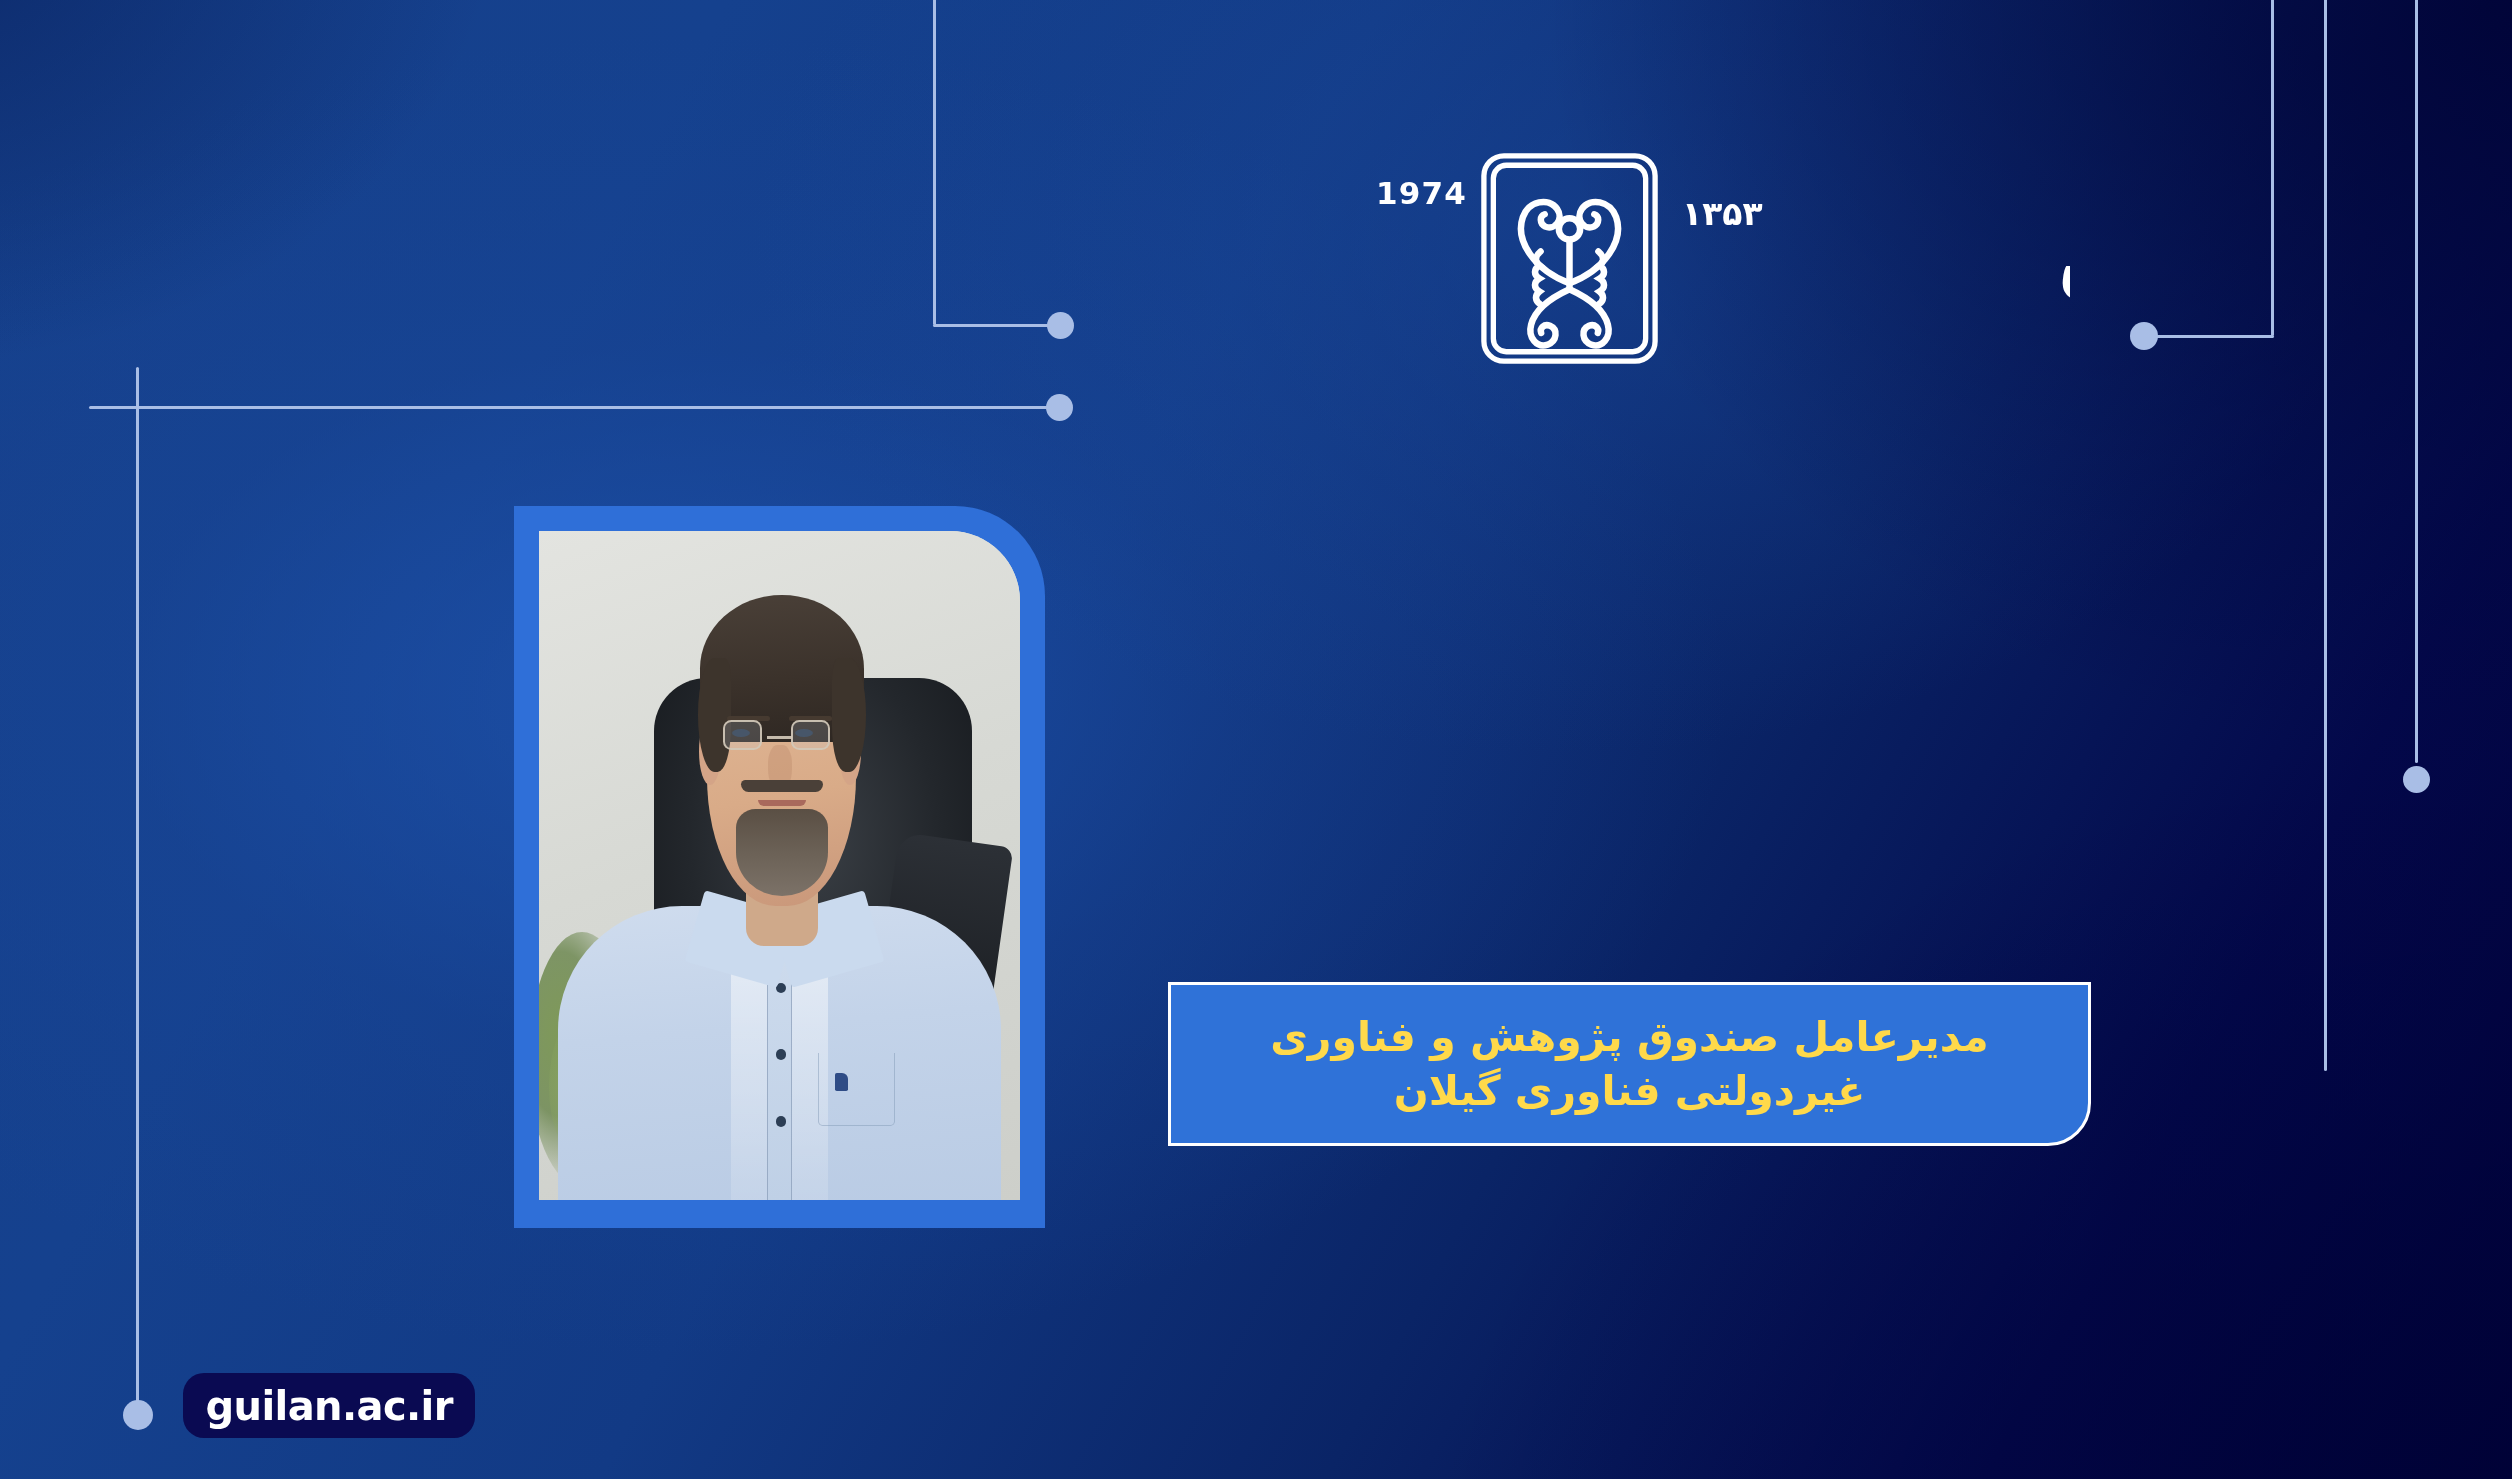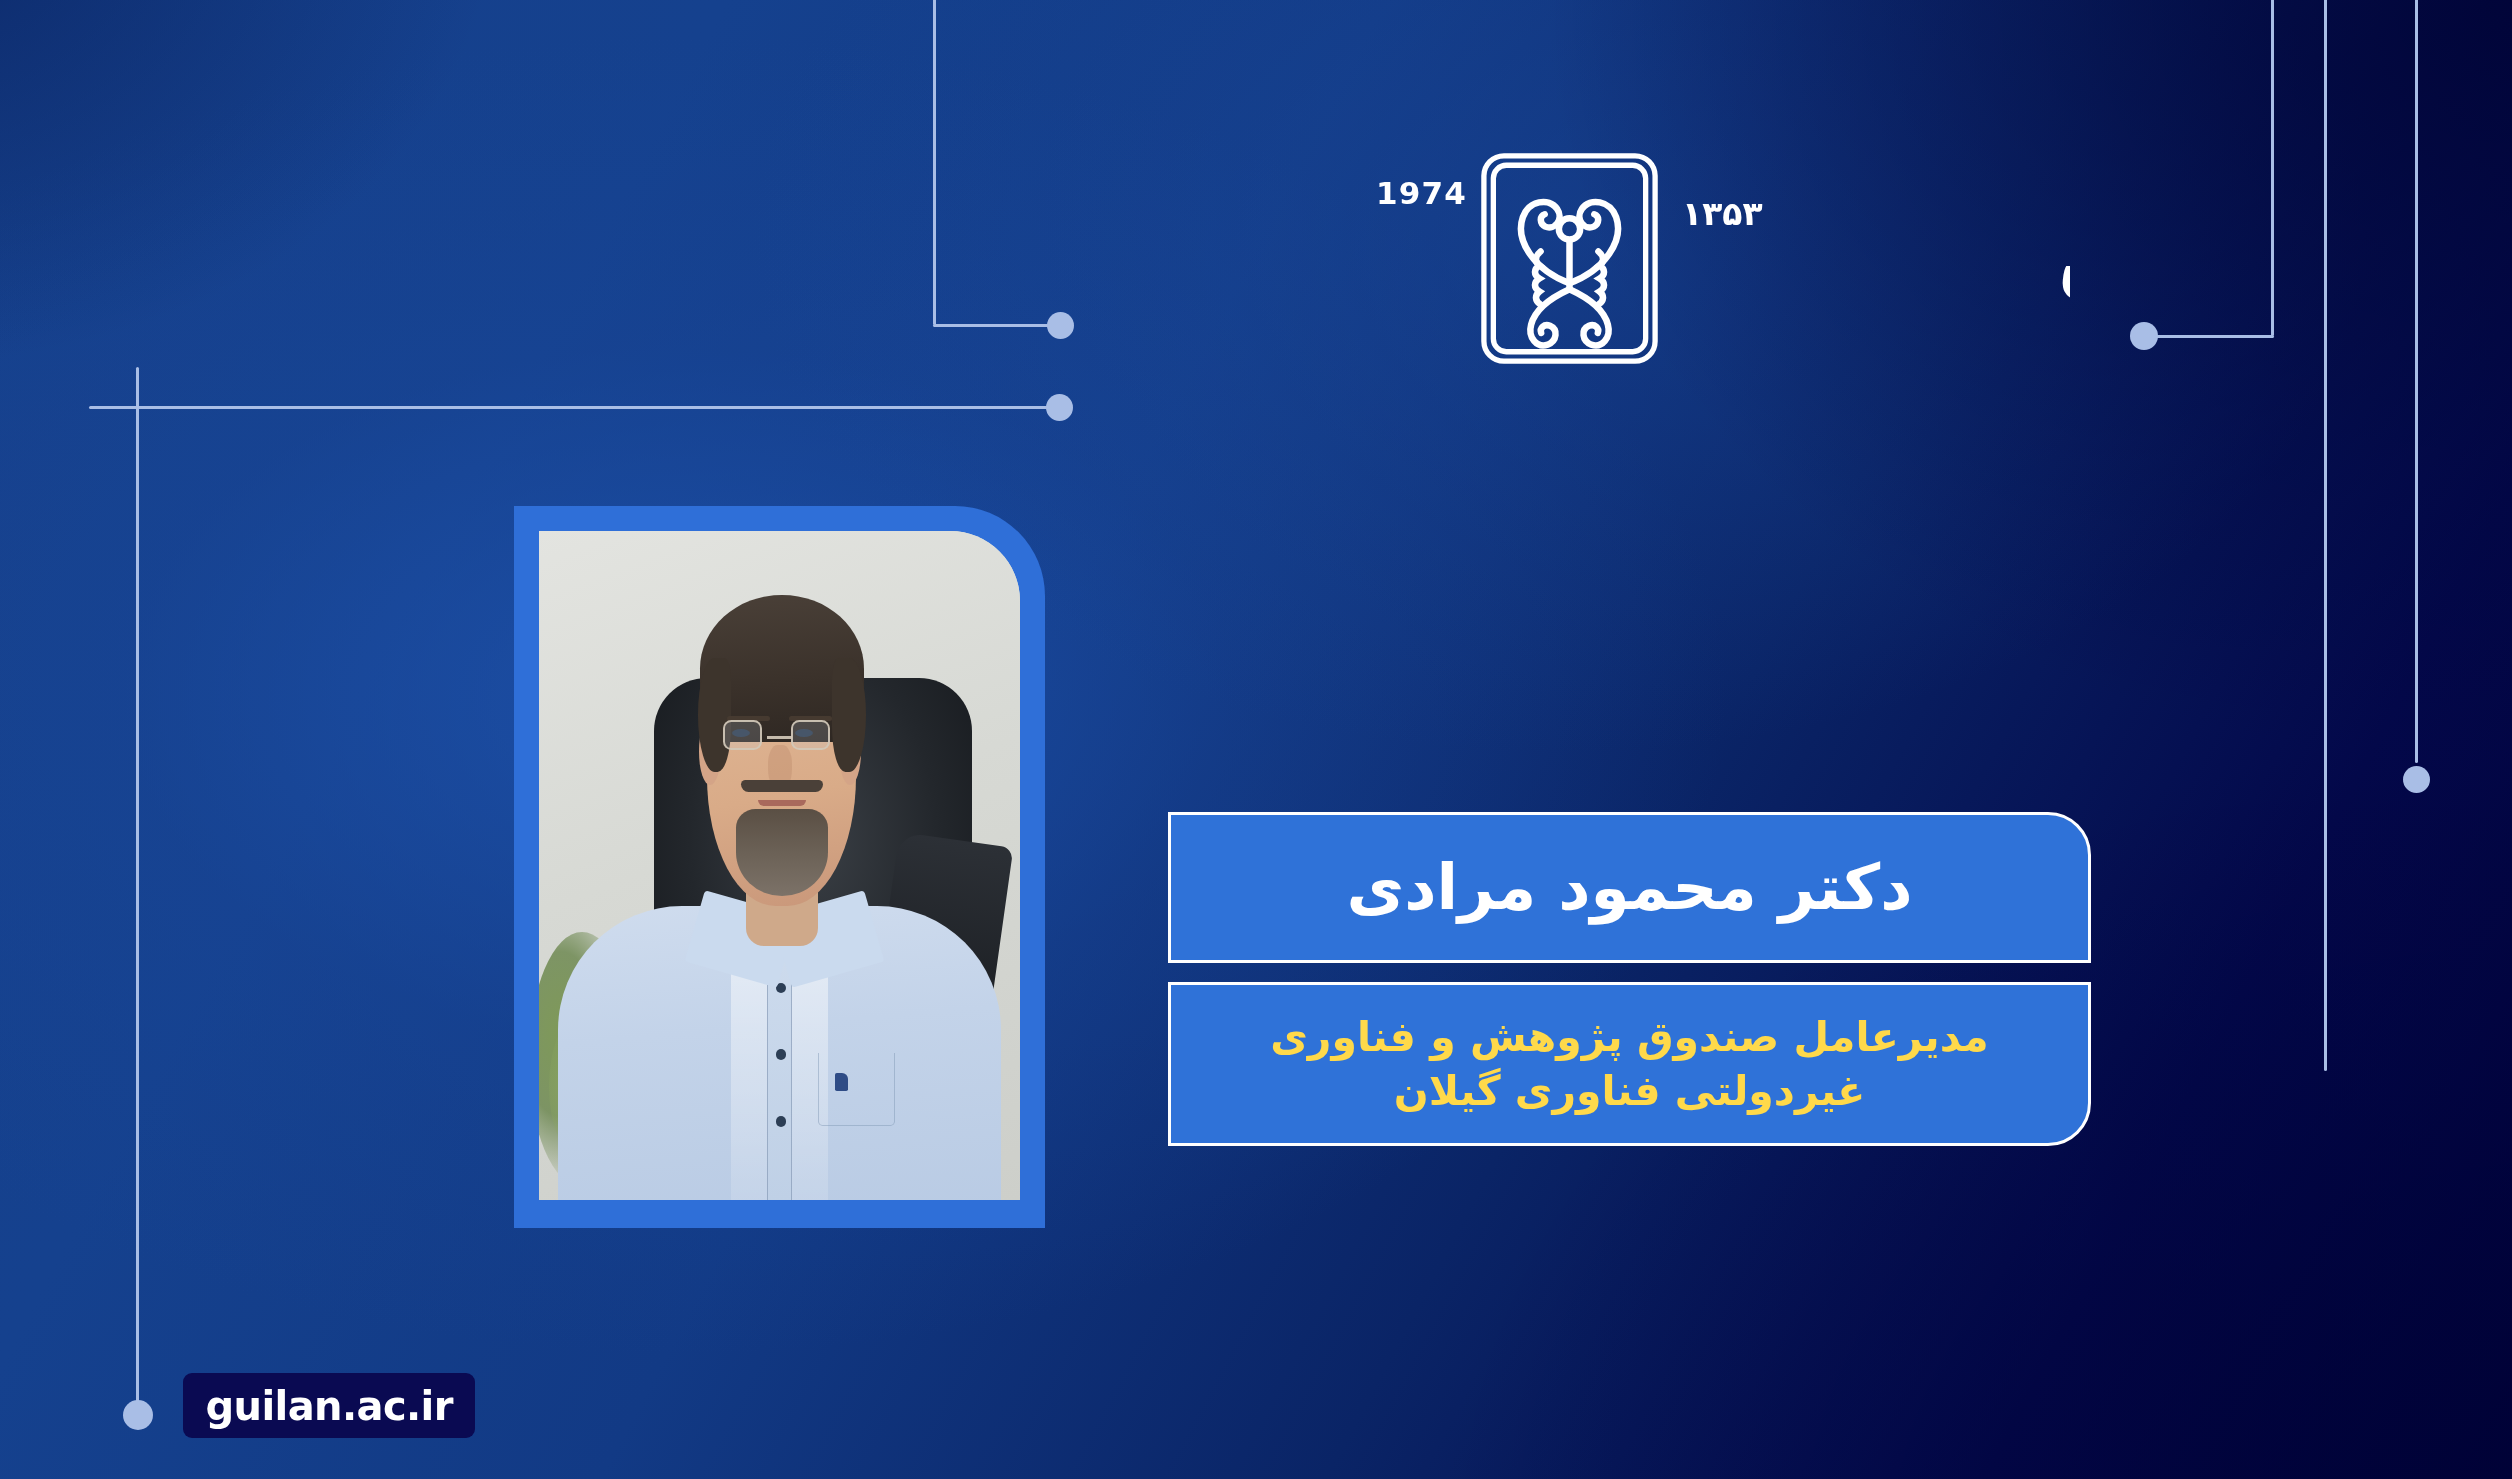--- a/index.html
+++ b/index.html
@@ -238,21 +238,21 @@
     line-height:1.32;
   }
 
   
   #url-badge{
     position:absolute;
     left:183px; top:1373px;
     height:65px;
     padding:0 22.5px;
     background:#0a0a52;
-    border-radius:9px;
+    border-radius:21px;
     display:flex;align-items:center;
   }
   #url-badge .txt{
     color:#ffffff;font-size:40px;font-weight:700;letter-spacing:-0.6px;
     font-family:"DejaVu Sans","Liberation Sans",sans-serif;
   }
 </style>
 </head>
 <body>
 
@@ -349,23 +349,20 @@
       <div class="ph-glass" style="left:38.2%"></div>
       <div class="ph-glass" style="left:52.4%"></div>
       <div class="ph-glass-br"></div>
       <div class="ph-nose"></div>
       <div class="ph-mous"></div>
       <div class="ph-mouth"></div>
       <div class="ph-beard"></div>
     </div>
   </div>
 
-  <div id="name-badge">
-    <div class="txt">دکتر محمود مرادی</div>
-  </div>
 
   <div id="title-badge">
     <div class="txt">
       <div>مدیرعامل صندوق پژوهش و فناوری</div>
       <div>غیردولتی فناوری گیلان</div>
     </div>
   </div>
 
   <div id="url-badge">
     <span class="txt">guilan.ac.ir</span>

